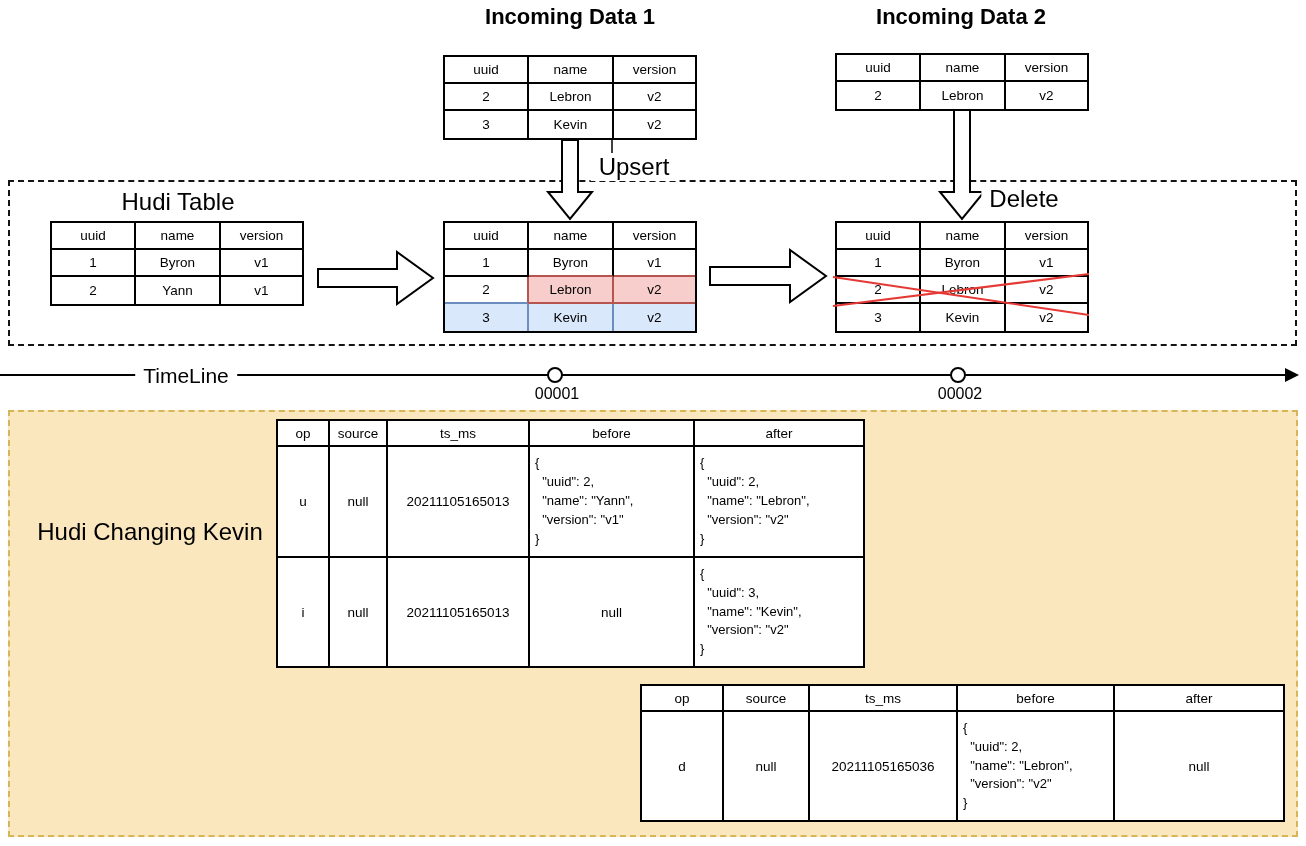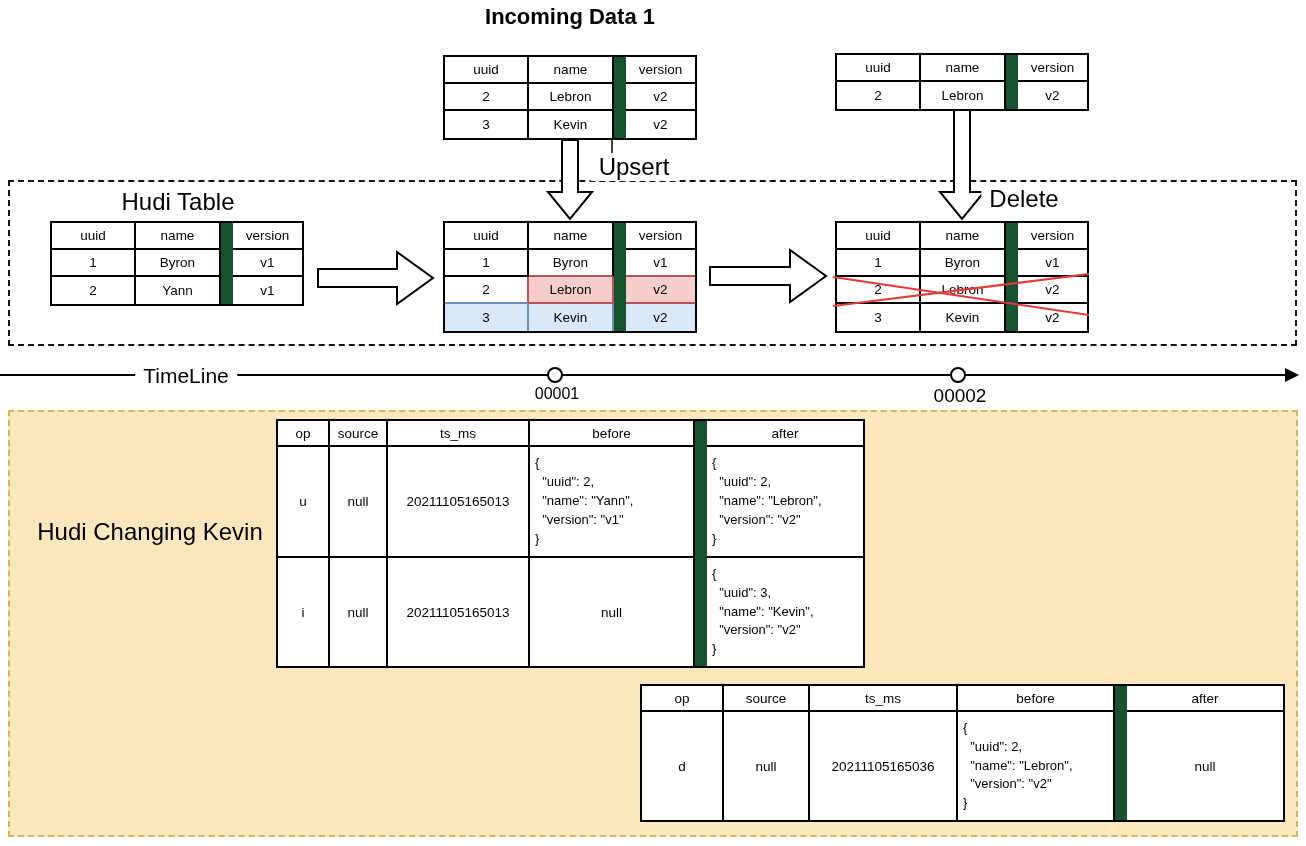--- a/index.html
+++ b/index.html
@@ -4,21 +4,21 @@
 <style>
   html,body{margin:0;padding:0;background:#fff;}
   #canvas{position:relative;width:1306px;height:846px;background:#fff;overflow:hidden;
           font-family:"Liberation Sans","DejaVu Sans",sans-serif;color:#000;}
   .box{position:absolute;box-sizing:border-box;}
   #hudi-box{left:8px;top:180px;width:1289px;height:166px;border:2px dashed #141414;background:transparent;z-index:1;}
   #changing-box{left:8px;top:410px;width:1290px;height:427px;border:2px dashed #d6b656;background:#fae7be;z-index:1;}
   .mini{position:absolute;display:grid;background:#14532d;border:2px solid #000;box-sizing:content-box;z-index:2;}
   .c{border-right:2px solid #000;border-bottom:2px solid #000;box-sizing:border-box;
      display:flex;align-items:center;justify-content:center;font-size:13.5px;background:#fff;overflow:hidden;}
-  .lc{border-right:none;margin-left:12px;}
+  .lc{border-right:none;}
   .lr{border-bottom:none;}
   .hr{background:#f8cecc;border-right-color:#b85450;border-bottom-color:#b85450;}
   .hb{background:#dae8fc;border-right-color:#6c8ebf;border-bottom-color:#6c8ebf;}
   .bb-r{border-bottom-color:#b85450;}
   .br-r{border-right-color:#b85450;}
   .bb-b{border-bottom-color:#6c8ebf;}
   .json{white-space:pre;justify-content:flex-start;text-align:left;padding-left:5px;line-height:1.45;font-size:13px;}
   .lbl{position:absolute;transform:translateX(-50%);white-space:nowrap;z-index:6;}
   .title{font-size:22px;font-weight:bold;}
   .mid{font-size:24px;}
@@ -27,26 +27,27 @@
 </style>
 </head>
 <body>
 
 <div id="canvas">
 
   <div id="hudi-box" class="box"></div>
   <div id="changing-box" class="box"></div>
 
   <div class="lbl title" style="left:570px;top:4px;">Incoming Data 1</div>
+  <div class="lbl title" style="left:961px;top:4px;">Incoming Data 2</div>
   <div class="lbl mid" style="left:178px;top:188px;">Hudi Table</div>
   <div class="lbl mid onwhite" style="left:634px;top:153px;">Upsert</div>
   <div class="lbl mid onwhite" style="left:1024px;top:153px;margin-top:32px;">Delete</div>
   <div class="lbl onwhite" style="left:186px;top:364px;font-size:21px;">TimeLine</div>
   <div class="lbl" style="left:557px;top:385px;font-size:16px;">00001</div>
-  <div class="lbl" style="left:960px;top:385px;font-size:19px;">00002</div>
+  <div class="lbl" style="left:960px;top:385px;font-size:16px;">00002</div>
   <div class="lbl mid" style="left:150px;top:518px;">Hudi Changing Kevin</div>
 
   <div class="mini" style="left:443px;top:55px;width:250px;grid-template-columns:84px 85px 81px;grid-auto-rows:27px;">
     <div class="c">uuid</div>
     <div class="c">name</div>
     <div class="c lc">version</div>
     <div class="c">2</div>
     <div class="c">Lebron</div>
     <div class="c lc">v2</div>
     <div class="c lr">3</div>

